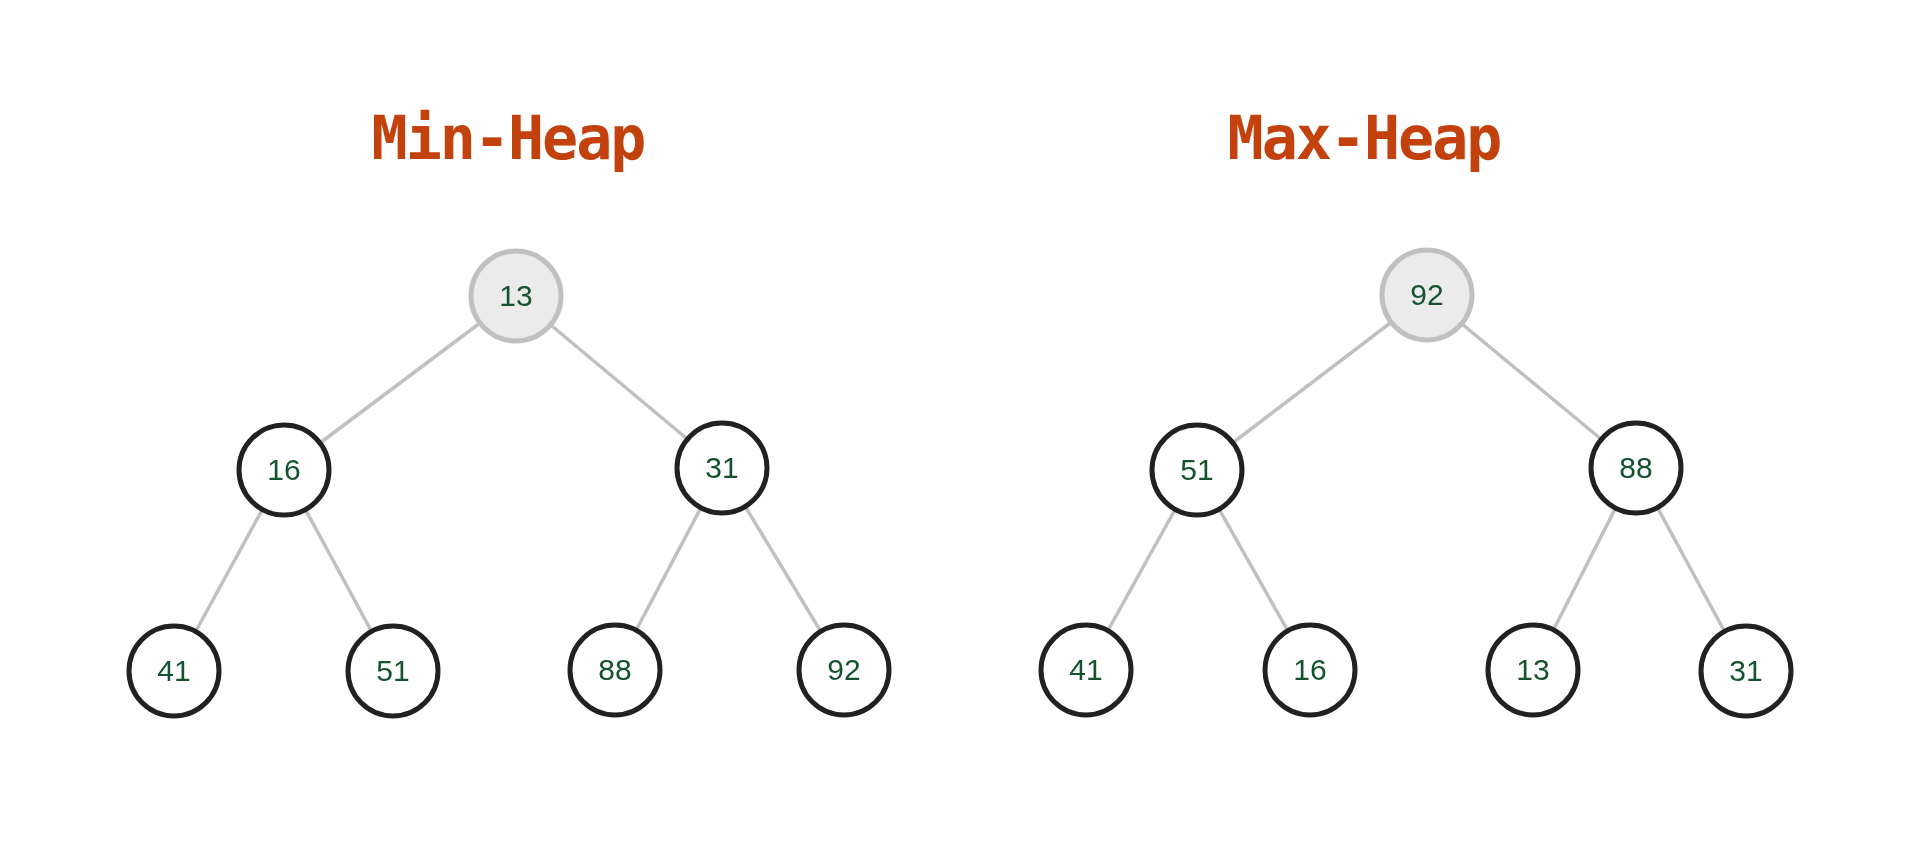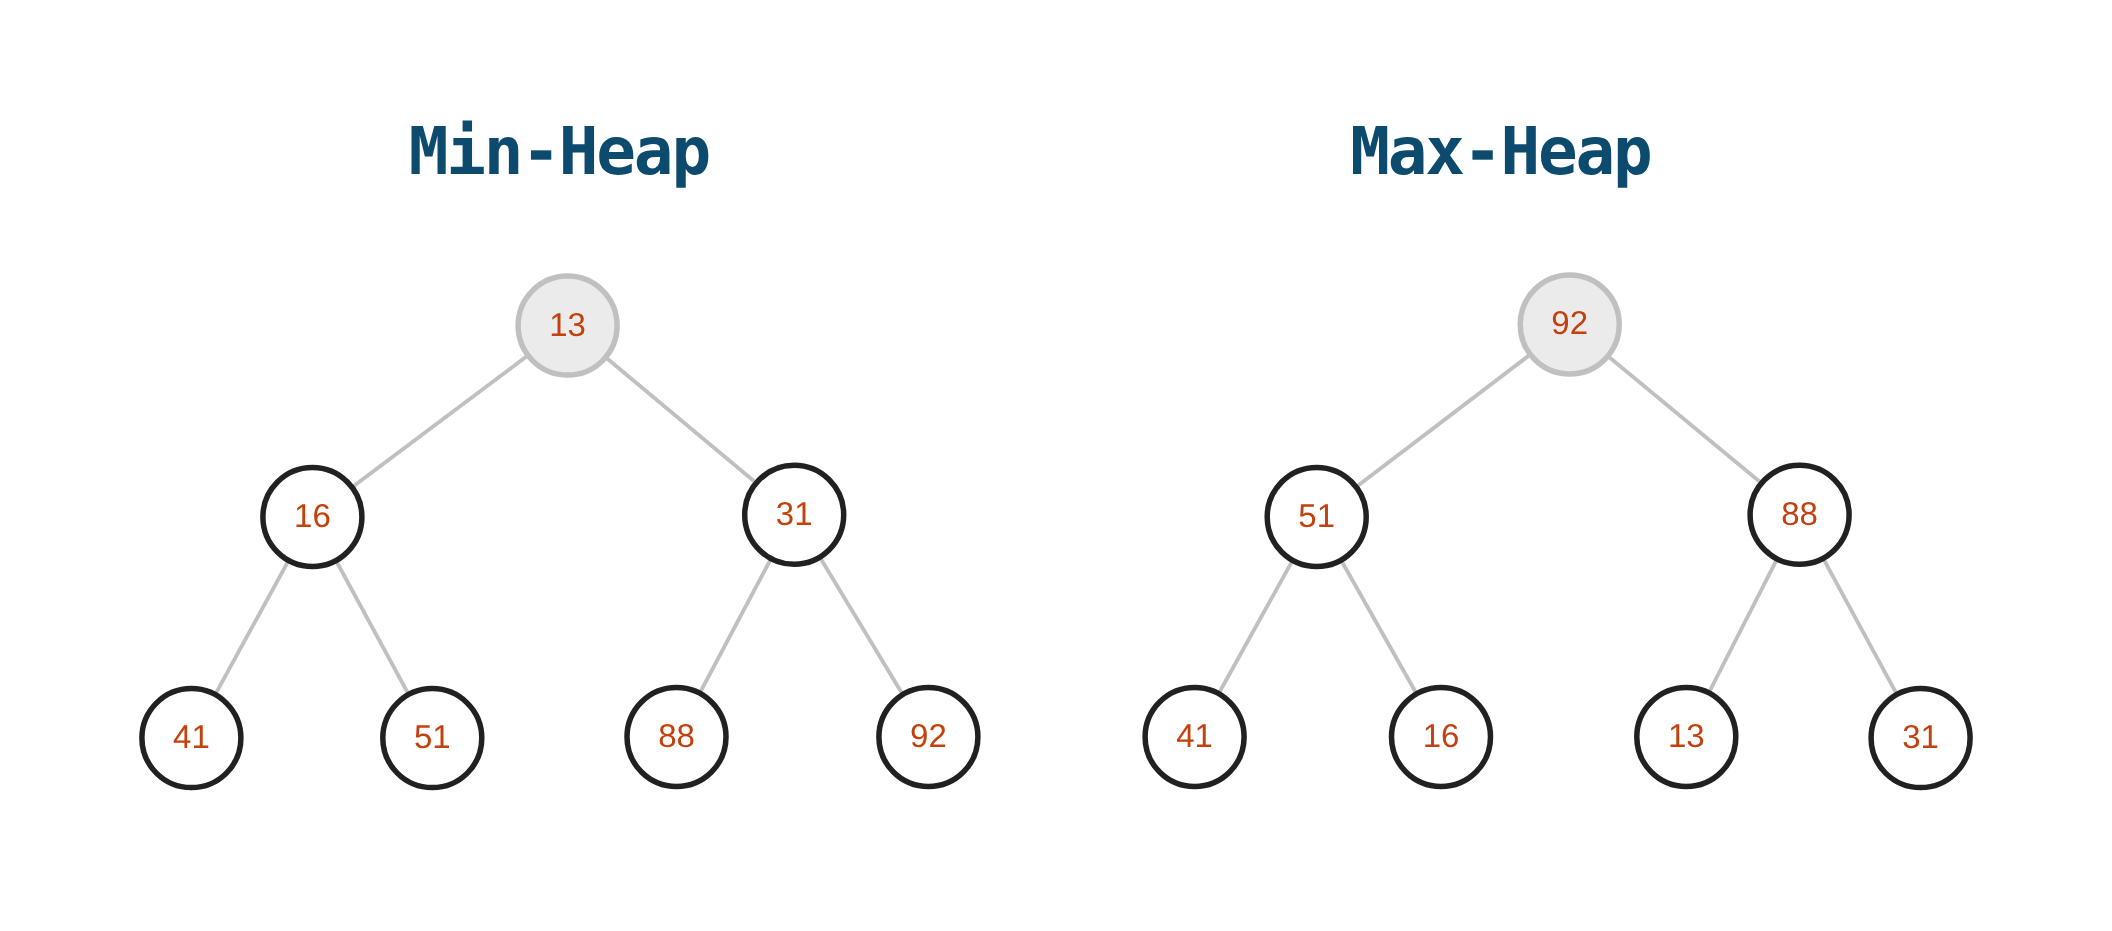--- a/index.html
+++ b/index.html
@@ -23,35 +23,35 @@
     height: 846px;
     display: block;
   }
   .diagram-title {
     position: absolute;
     transform: translateX(-50%);
     font-family: "DejaVu Sans Mono", "Liberation Mono", monospace;
     font-weight: bold;
     font-size: 60px;
     letter-spacing: -2px;
-    color: #0c4a6e;
+    color: #c2410c;
     white-space: nowrap;
     line-height: 1;
   }
   .node-label {
     position: absolute;
     width: 96px;
     height: 96px;
     transform: translate(-50%, -50%);
     display: flex;
     align-items: center;
     justify-content: center;
     font-size: 30px;
     font-weight: 400;
-    color: #c2410c;
+    color: #14532d;
     pointer-events: none;
   }
 </style>
 </head>
 <body>
 
 <div class="stage">
   <svg class="tree-svg" id="tree-svg" viewBox="0 0 1920 846" xmlns="http://www.w3.org/2000/svg">
       <line x1="516" y1="296" x2="284" y2="470" stroke="#c0c0c0" stroke-width="3.5"></line>
       <line x1="516" y1="296" x2="722" y2="468" stroke="#c0c0c0" stroke-width="3.5"></line>

